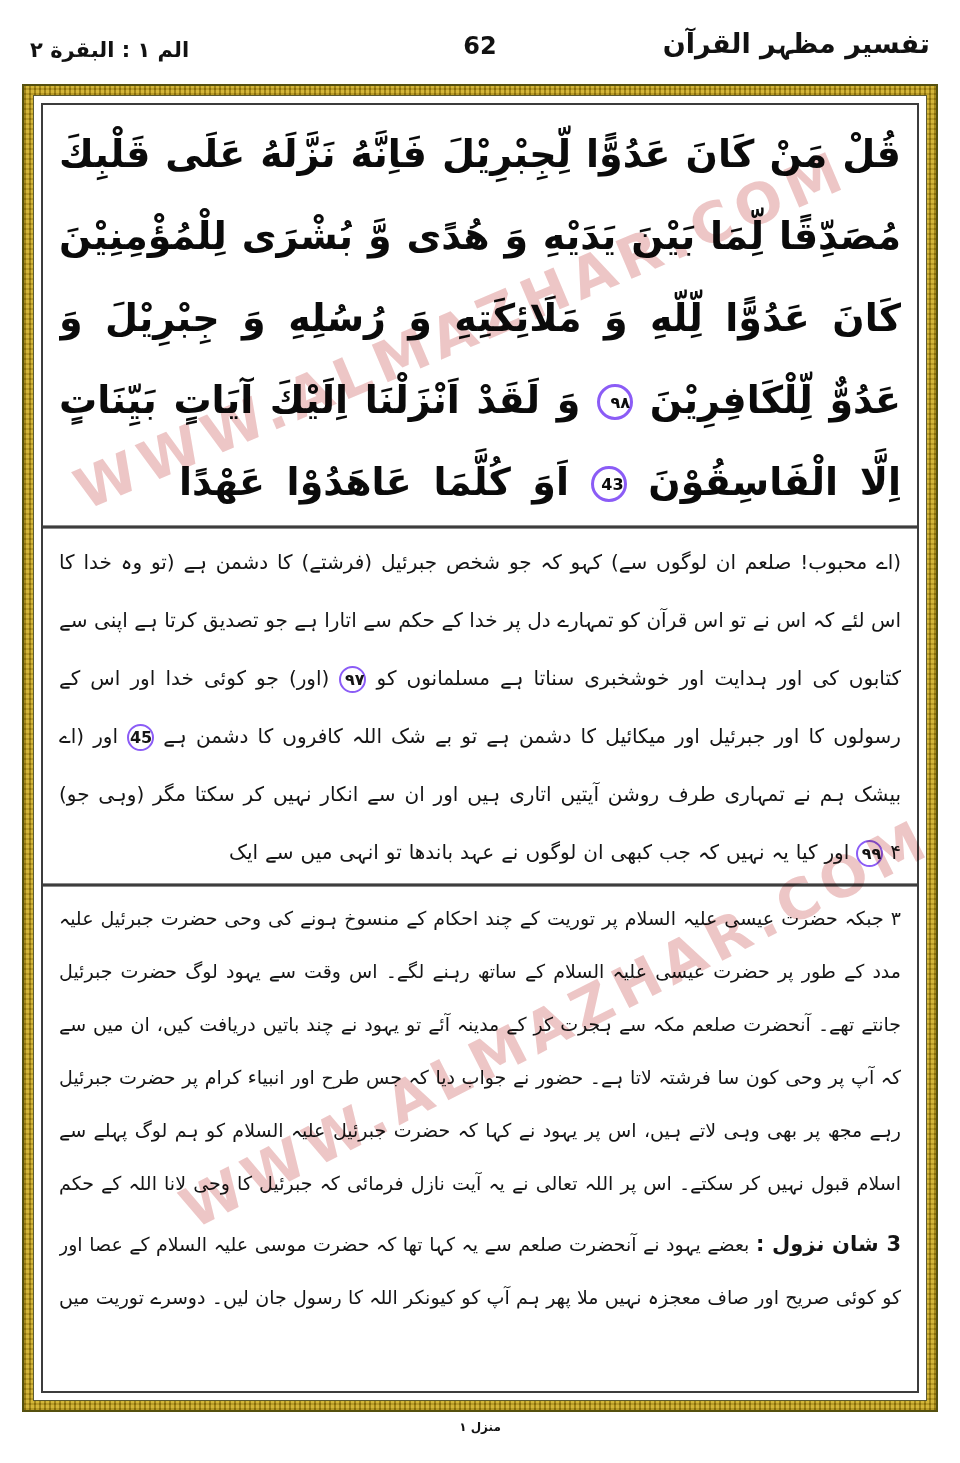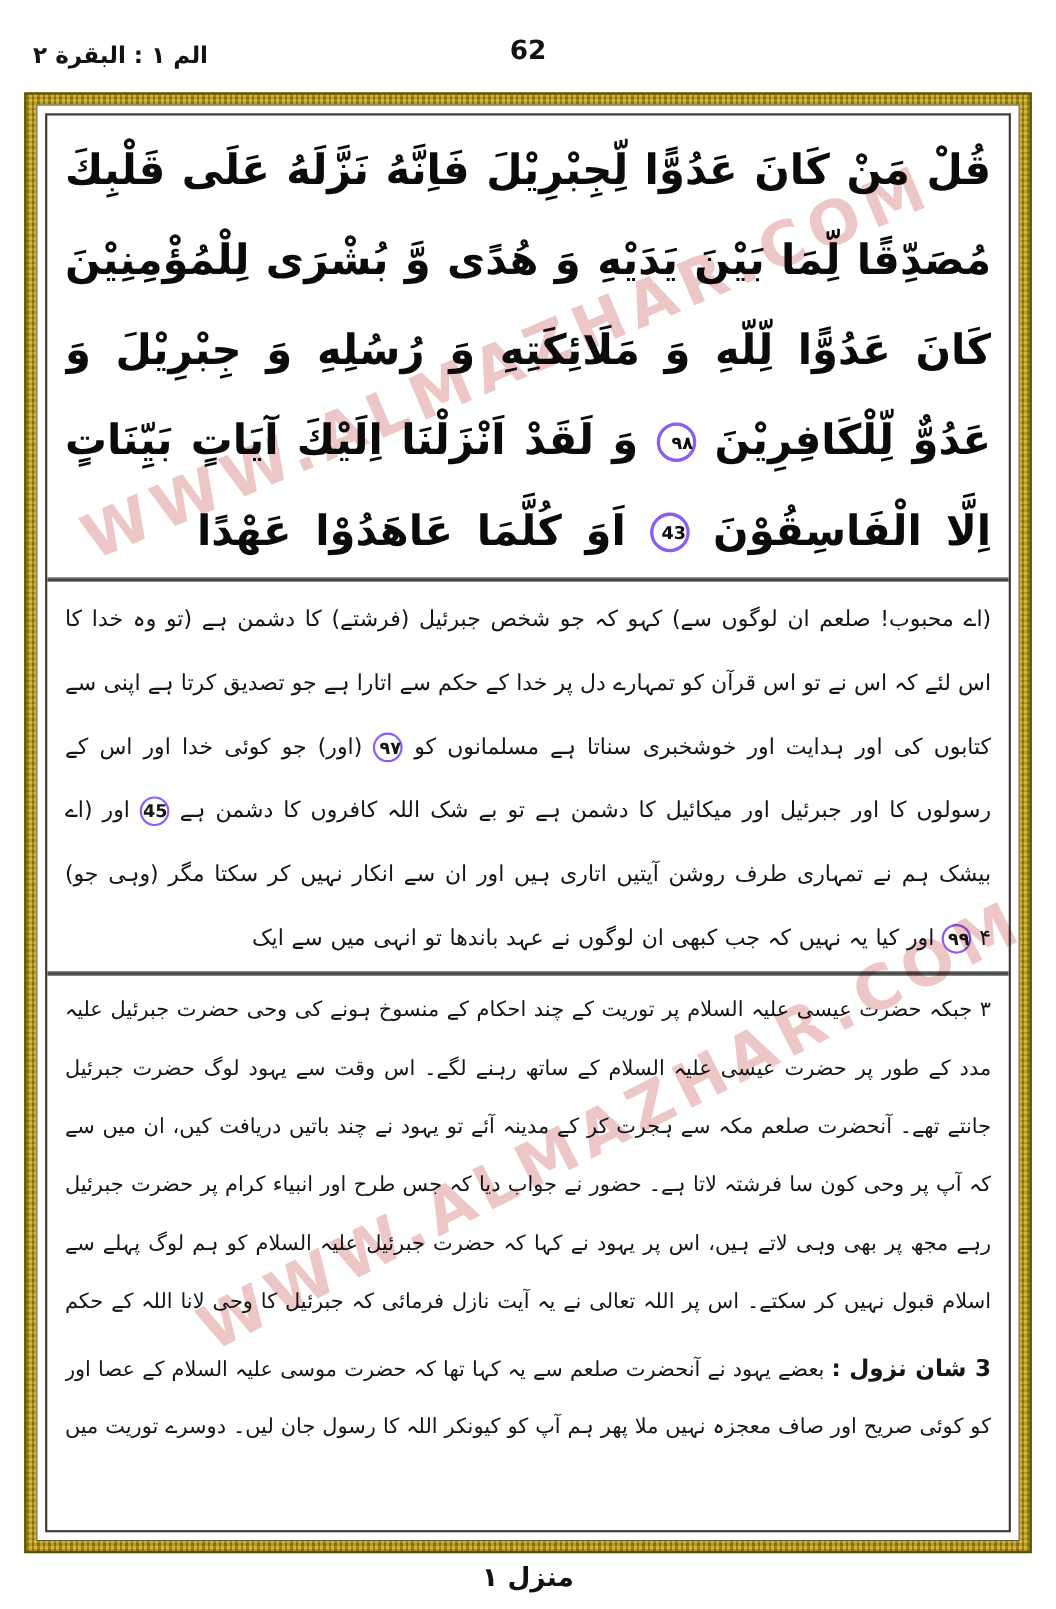--- a/index.html
+++ b/index.html
@@ -42,34 +42,35 @@
   .shan{margin-top:8px}
   .shan-head{font-weight:bold;font-size:21px}
   
   .vnum{
     display:inline-block;border:2px solid #8b5cf6;border-radius:50%;
     text-align:center;font-weight:bold;direction:rtl;
   }
   .quran .vnum{width:36px;height:36px;line-height:32px;font-size:16px;vertical-align:5px;border-width:3px}
   .translation .vnum{width:27px;height:27px;line-height:24px;font-size:16px;vertical-align:middle}
   
-  .footer{position:absolute;left:0;right:0;top:1420px;text-align:center;font-size:24px;font-weight:bold;direction:rtl}
+  .footer{position:absolute;left:0;right:0;top:1420px;text-align:center;font-size:12px;font-weight:bold;direction:rtl}
   
   .wm{
     position:absolute;z-index:6;pointer-events:none;white-space:nowrap;
     font-size:56px;font-weight:bold;letter-spacing:7px;color:var(--pink);
     mix-blend-mode:multiply;direction:ltr;
   }
   .wm1{left:78px;top:460px;transform:rotate(-23deg);transform-origin:left center}
   .wm2{left:185px;top:1180px;transform:rotate(-27deg);transform-origin:left center}
 </style>
 </head>
 <body>
 
 <div class="header">
+  <div class="book-title">تفسیر مظہر القرآن</div>
   <div class="page-number">62</div>
   <div class="surah-label">الم ۱ : البقرة ۲</div>
 </div>
 
 <div class="frame">
   <div class="frame-gap">
     <div class="inner">
 
       <section class="quran">
           <div class="line">قُلْ مَنْ كَانَ عَدُوًّا لِّجِبْرِيْلَ فَاِنَّهُ نَزَّلَهُ عَلَى قَلْبِكَ بِاِذْنِ اللّهِ</div>

